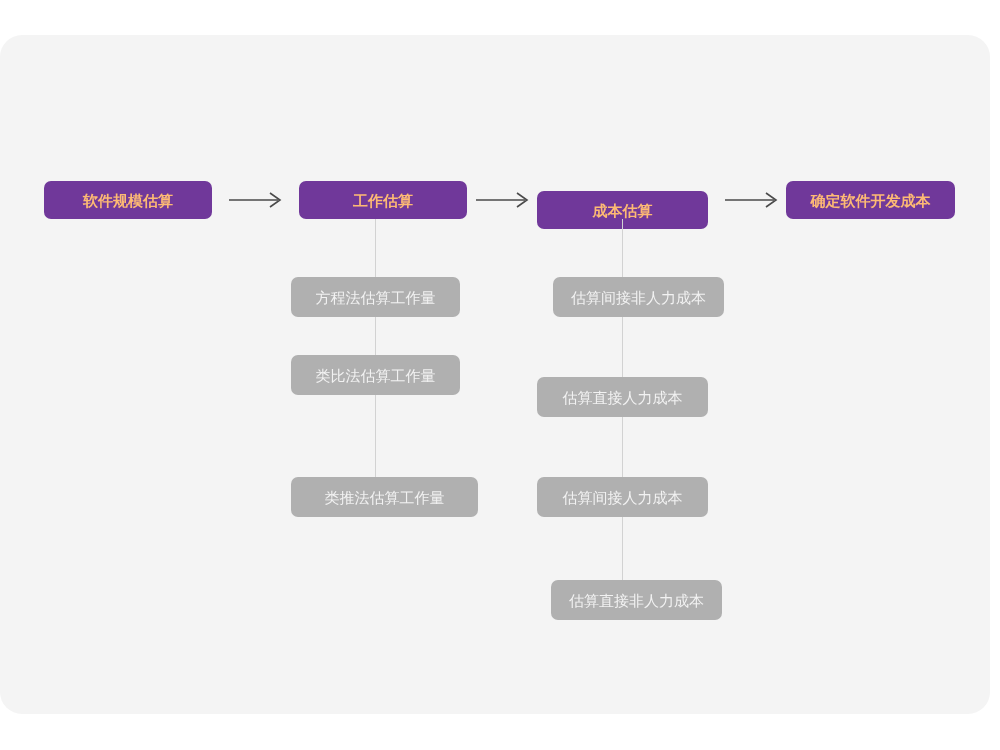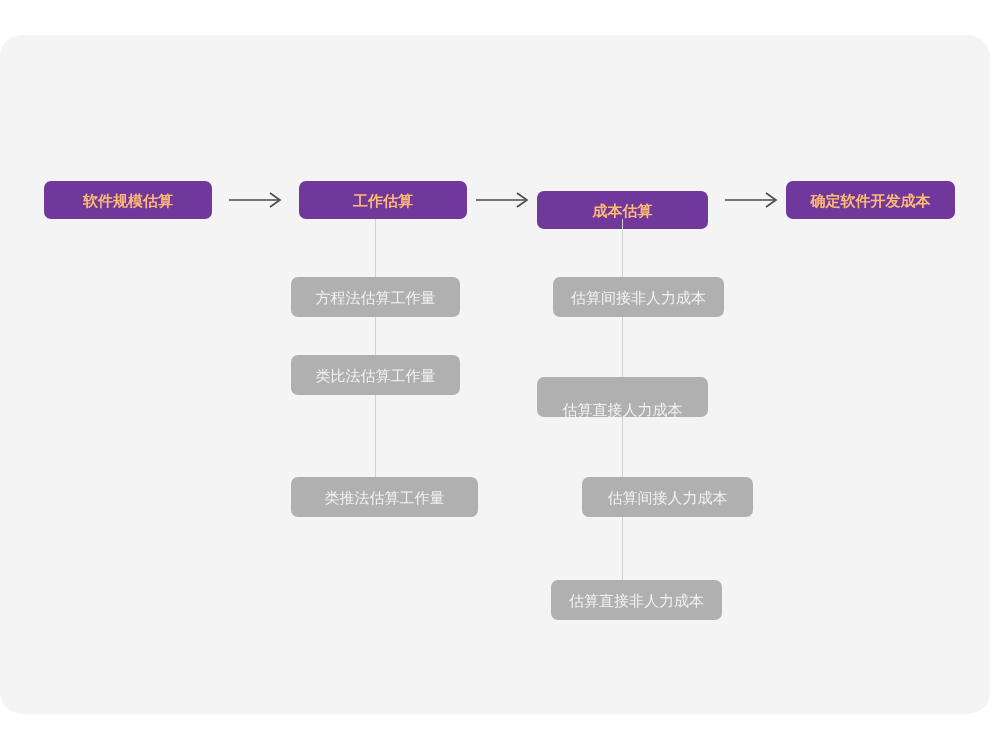--- a/index.html
+++ b/index.html
@@ -147,25 +147,25 @@
   <div class="node sub" style="left:291px; top:477px; width:187px;">
     <span>类推法估算工作量</span>
   </div>
 
   <div class="connector" style="left:622px; top:219px; height:401px;"></div>
 
   <div class="node sub" style="left:537px; top:277px; width:171px;margin-left:16px;">
     <span>估算间接非人力成本</span>
   </div>
 
-  <div class="node sub" style="left:537px; top:377px; width:171px;align-items:flex-end;">
+  <div class="node sub" style="left:537px; top:377px; width:171px;">
     <span>估算直接人力成本</span>
   </div>
 
-  <div class="node sub" style="left:537px; top:477px; width:171px;margin-left:45px;">
+  <div class="node sub" style="left:537px; top:477px; width:171px;">
     <span>估算间接人力成本</span>
   </div>
 
   <div class="node sub" style="left:537px; top:580px; width:171px;margin-left:14px;">
     <span>估算直接非人力成本</span>
   </div>
 
 </div>
 
 </body></html>

